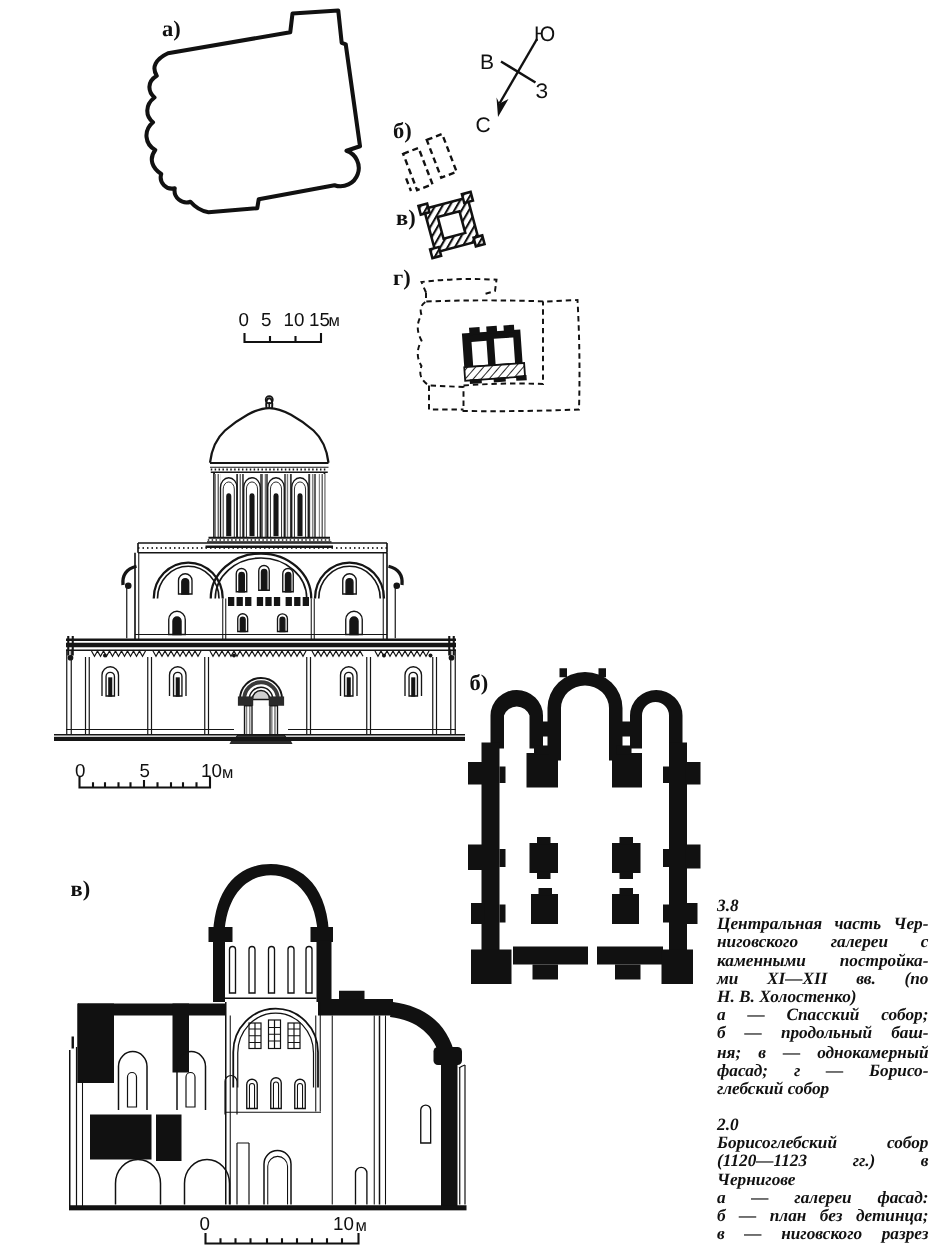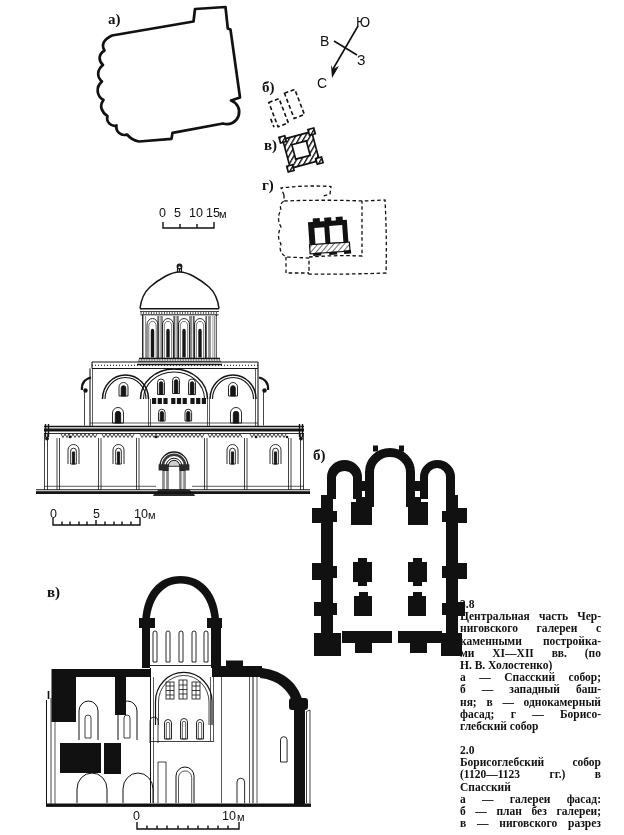--- a/index.html
+++ b/index.html
@@ -1,18 +1,18 @@
 <!DOCTYPE html>
 <html><head>
 <meta charset="utf-8">
 <style>
   html,body{margin:0;padding:0;background:#fff;}
   #page{position:relative;width:624px;height:835px;background:#fff;overflow:hidden;}
-  .cap{position:absolute;left:460px;width:141px;font-family:"Liberation Serif",serif;
-       font-weight:bold;font-size:11.5px;line-height:12.2px;color:#111;}
+  .cap{position:absolute;left:478px;width:141px;font-family:"Liberation Serif",serif;
+       font-style:italic;font-weight:bold;font-size:11.5px;line-height:12.2px;color:#111;}
   .cap .j{text-align:justify;text-align-last:justify;}
   .cap div{white-space:nowrap;}
 </style>
 </head>
 <body>
 <div id="page">
 <svg id="art" width="624" height="835" viewBox="0 0 624 835" style="position:absolute;left:0;top:0" fill="none" stroke="none">
   <defs>
     <pattern id="vstripe" patternUnits="userSpaceOnUse" width="2.1" height="4">
       <rect width="2.1" height="4" fill="#fff"></rect>
@@ -491,27 +491,27 @@
 </svg>
 
 <div class="cap" style="top:598px;">
   <div>3.8</div>
   <div class="j">Центральная часть Чер-</div>
   <div class="j">ниговского галереи с</div>
   <div class="j">каменными постройка-</div>
   <div class="j">ми XI—XII вв. (по</div>
   <div>Н. В. Холостенко)</div>
   <div class="j">а — Спасский собор;</div>
-  <div class="j">б — западный баш-</div>
+  <div class="j">б — продольный баш-</div>
   <div class="j">ня; в — однокамерный</div>
   <div class="j">фасад; г — Борисо-</div>
   <div>глебский собор</div>
 </div>
 <div class="cap" style="top:744px;">
   <div>2.0</div>
   <div class="j">Борисоглебский собор</div>
   <div class="j">(1120—1123 гг.) в</div>
-  <div>Спасский</div>
+  <div>Чернигове</div>
   <div class="j">а — галереи фасад:</div>
-  <div class="j">б — план без галереи;</div>
+  <div class="j">б — план без детинца;</div>
   <div class="j">в — ниговского разрез</div>
 </div>
 </div>
 
 </body></html>

